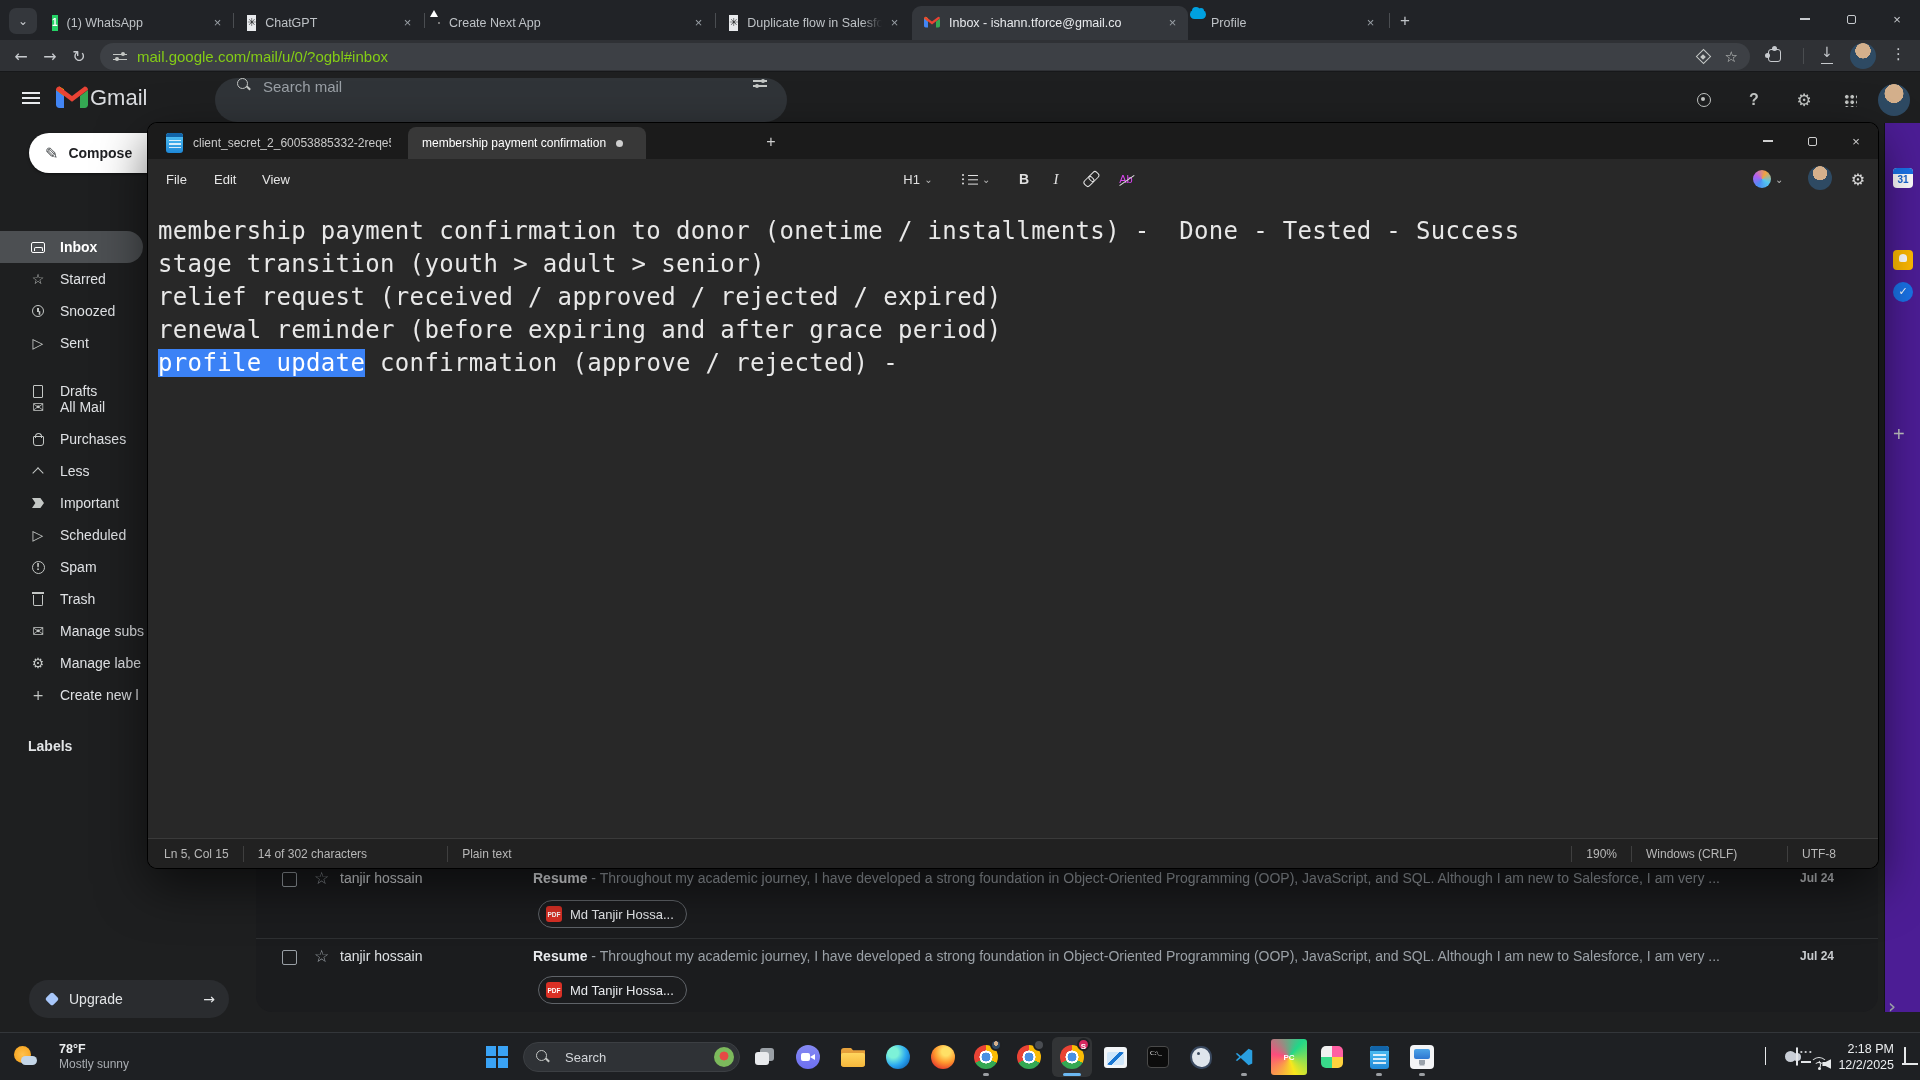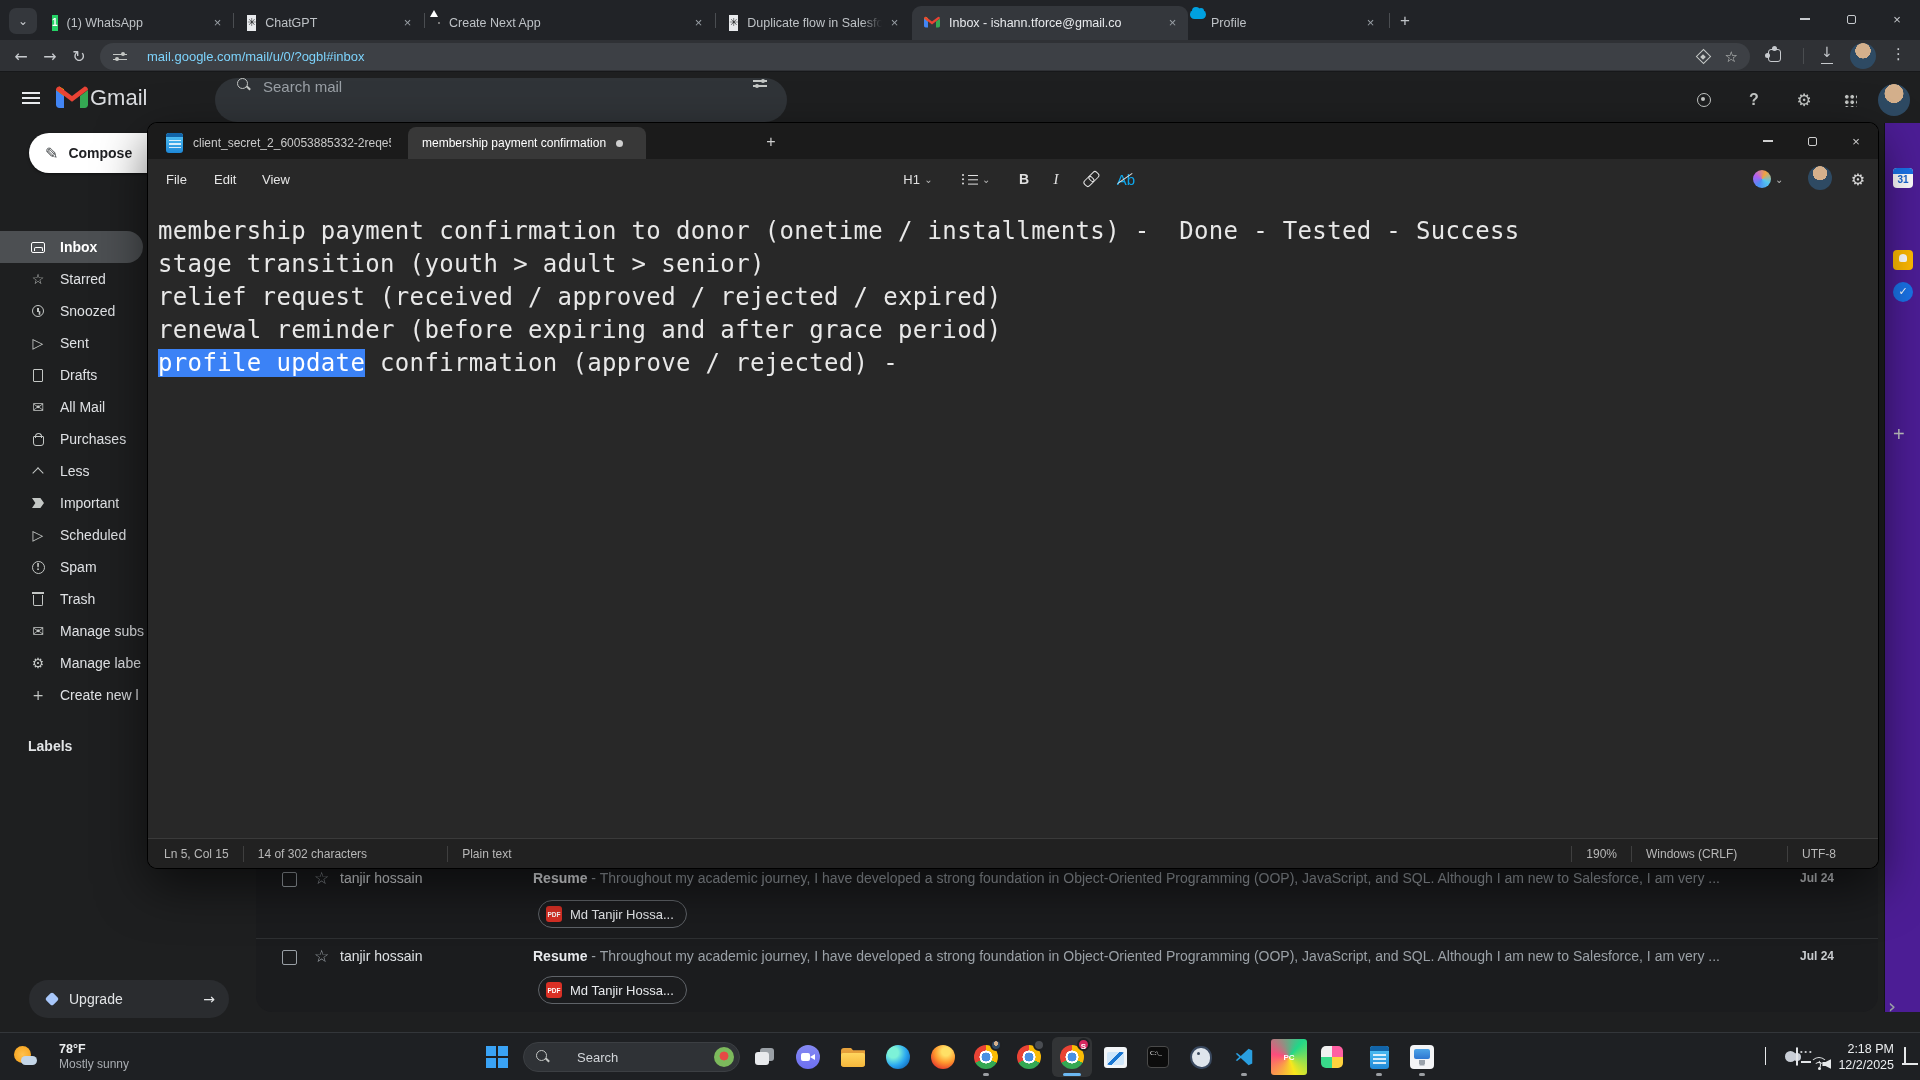--- a/index.html
+++ b/index.html
@@ -16,21 +16,21 @@
 .ctab .x{width:17px;height:17px;margin:0 7px 0 4px;border-radius:50%;color:#9aa0a6;font-size:13px;line-height:16px;text-align:center;flex:0 0 auto}
 .ctab.active{background:#34373c;border-radius:9px 9px 0 0;color:#e8eaed}
 .tabsep{position:absolute;top:13px;width:1px;height:15px;background:#4a4d51}
 .newtab{position:absolute;left:1394px;top:10px;width:22px;height:22px;color:#c0c4c8;font-size:17px;text-align:center;line-height:21px}
 .wbtn{position:absolute;top:0;width:46px;height:38px;display:flex;align-items:center;justify-content:center;color:#c7cace;font-size:13px}
 .w-min i{display:block;width:10px;height:1.3px;background:#c7cace}
 .w-max i{display:block;width:9px;height:9px;border:1.2px solid #c7cace;border-radius:2px}
 .toolbar{position:absolute;left:0;top:40px;width:1920px;height:32px;background:#2f3135;border-bottom:1px solid #17181a}
 .navic{position:absolute;top:0;height:32px;width:30px;display:flex;align-items:center;justify-content:center;color:#c7cace;font-size:16px;font-family:"DejaVu Sans",sans-serif}
 .omni{position:absolute;left:100px;top:3px;width:1650px;height:27px;border-radius:14px;background:#3d4045;display:flex;align-items:center}
-.omni .url{color:#7dd3fc;font-size:13px;margin-left:20px;flex:1;white-space:nowrap}
+.omni .url{color:#84cc16;font-size:15px;margin-left:10px;flex:1;white-space:nowrap}
 .ic-tune{position:relative;width:14px;height:10px;margin-left:13px;flex:0 0 auto}
 .ic-tune::before{content:"";position:absolute;left:0;top:2px;width:14px;height:1.5px;background:#c4c7c5;box-shadow:0 5px 0 #c4c7c5}
 .ic-tune::after{content:"";position:absolute;top:.6px;left:8px;width:4px;height:4px;border-radius:50%;background:#c4c7c5;box-shadow:-6px 5px 0 #c4c7c5}
 .ic-lens{position:relative;width:11px;height:11px;margin-right:16px}
 .ic-lens::before{content:"";position:absolute;inset:0;border:1.4px solid #c4c7c5;transform:rotate(45deg)}
 .ic-lens::after{content:"";position:absolute;inset:3.5px;background:#c4c7c5;transform:rotate(45deg)}
 .glyph{font-family:"DejaVu Sans",sans-serif}
 .ic-star{color:#c4c7c5;font-size:15px;margin-right:12px}
 .ic-puzzle{position:absolute;left:1768px;top:9px;width:13px;height:13px;border:1.5px solid #c7cace;border-radius:3px}
 .ic-puzzle::before{content:"";position:absolute;left:3px;top:-4px;width:5px;height:5px;border-radius:50%;background:#c7cace}
@@ -126,21 +126,21 @@
 .np-menus{position:absolute;left:0;top:36px;width:100%;height:38px;background:#282828;border-radius:0}
 .np-menu{position:absolute;top:8px;height:24px;padding:0 12px;display:flex;align-items:center;color:#e6e6e6;font-size:13px;border-radius:5px}
 .np-tool{position:absolute;top:7px;height:26px;display:flex;align-items:center;justify-content:center;color:#e0e0e0;border-radius:5px}
 .chev{font-family:"DejaVu Sans",sans-serif;font-size:10px;color:#b8b8b8}
 .ic-listmk{position:relative;width:16px;height:12px}
 .ic-listmk::before{content:"";position:absolute;left:0;top:1px;width:2.4px;height:2.4px;border-radius:50%;background:#e0e0e0;box-shadow:0 4.3px 0 #e0e0e0,0 8.6px 0 #e0e0e0}
 .ic-listmk::after{content:"";position:absolute;left:6px;top:1.6px;width:10px;height:1.5px;background:#e0e0e0;box-shadow:0 4.3px 0 #e0e0e0,0 8.6px 0 #e0e0e0}
 .ic-link{position:relative;width:16px;height:10px;transform:rotate(-45deg)}
 .ic-link::before{content:"";position:absolute;left:0;top:2px;width:9px;height:6px;border:1.5px solid #e0e0e0;border-radius:3px}
 .ic-link::after{content:"";position:absolute;left:7px;top:2px;width:9px;height:6px;border:1.5px solid #e0e0e0;border-radius:3px}
-.ic-clearfmt{position:relative;font-size:15px;color:#0ea5e9}
+.ic-clearfmt{position:relative;font-size:11px;color:#d946ef}
 .ic-clearfmt::after{content:"";position:absolute;left:-1px;top:7px;width:18px;height:1.4px;background:#e0e0e0;transform:rotate(-35deg)}
 .ic-copilot{width:18px;height:18px;border-radius:50%;background:conic-gradient(from 210deg,#4c8df5,#b55ef0,#f2a33c,#53c7f0,#4c8df5)}
 .np-content{position:absolute;left:0;top:74px;width:100%;height:690px;overflow:hidden}
 .np-line{position:absolute;left:10px;white-space:pre;font-family:"DejaVu Sans Mono",monospace;font-size:24px;letter-spacing:.35px;color:#e8e8e8;line-height:33px}
 .sel{background:#3b82f6;color:#fff}
 .np-status{position:absolute;left:0;bottom:0;width:100%;height:30px;background:#212121;border-top:1px solid #3a3a3a;border-radius:0 0 9px 9px;display:flex;align-items:center;color:#b8b8b8;font-size:12px}
 .st-seg{padding:0 14px;white-space:nowrap}
 .st-sep{width:1px;height:16px;background:#3f3f3f}
 .np-mini{width:17px;height:20px;border-radius:3px;background:linear-gradient(#56c7f7,#1e88d8);position:relative}
 .np-mini::before{content:"";position:absolute;left:0;top:0;width:100%;height:4px;background:#1264a8;border-radius:3px 3px 0 0}
@@ -156,21 +156,21 @@
 .wtemp{color:#eceef0;font-size:12.5px;font-weight:bold}
 .wdesc{color:#a9adb2;font-size:12px}
 .tb-btn{position:absolute;top:4px;width:40px;height:40px;display:flex;align-items:center;justify-content:center;border-radius:6px}
 .tb-btn.running::after{content:"";position:absolute;left:17px;bottom:1px;width:6px;height:3px;border-radius:2px;background:#9b9ea2}
 .tb-btn.active-app{background:rgba(255,255,255,.09)}
 .tb-btn.active-app::after{content:"";position:absolute;left:11px;bottom:1px;width:18px;height:3px;border-radius:2px;background:#6cb8f2}
 .ic-start{width:22px;height:22px;display:grid;grid-template-columns:10px 10px;grid-gap:2px}
 .ic-start i{background:#3aa3f5;width:10px;height:10px}
 .tsearch{position:absolute;left:523px;top:9px;width:217px;height:30px;border-radius:15px;background:#2f3236;border:1px solid #3c3f43;display:flex;align-items:center;color:#d3d6da;font-size:13px}
 .tsearch .ic-mag{margin-left:12px}
-.tsearch .lbl{margin-left:27px;flex:1}
+.tsearch .lbl{margin-left:15px;flex:1}
 .bingball{width:20px;height:20px;border-radius:50%;margin-right:5px;background:radial-gradient(circle at 50% 45%,#e64a45 0 28%,#7cb95c 32% 70%,#45853c)}
 .ic-tv{position:relative;width:20px;height:18px}
 .ic-tv::before{content:"";position:absolute;left:5px;top:0;width:14px;height:13px;border-radius:3px;background:#9aa0a6}
 .ic-tv::after{content:"";position:absolute;left:0;top:4px;width:14px;height:13px;border-radius:3px;background:#e8eaed}
 .ic-teams{width:24px;height:24px;border-radius:50%;background:linear-gradient(#8589f2,#6d6ff0);position:relative}
 .ic-teams::before{content:"";position:absolute;left:5px;top:8px;width:9px;height:8px;border-radius:2px;background:#fff}
 .ic-teams::after{content:"";position:absolute;left:14px;top:9px;border-top:3px solid transparent;border-bottom:3px solid transparent;border-right:5px solid #fff}
 .ic-folder{position:relative;width:24px;height:19px}
 .ic-folder::before{content:"";position:absolute;left:0;top:0;width:24px;height:19px;border-radius:3px;background:linear-gradient(#e8a33d,#d68f2e);clip-path:polygon(0 0,40% 0,50% 15%,100% 15%,100% 100%,0 100%)}
 .ic-folder::after{content:"";position:absolute;left:0;top:5px;width:24px;height:14px;border-radius:2px 2px 3px 3px;background:linear-gradient(#ffd65e,#f5b73c)}
@@ -334,21 +334,21 @@
   <div class="sb-item" style="top:295px">
     <span class="sb-ic">
         <span class="gi-clock"></span>
       </span>
     <span class="sb-label">Snoozed</span>
   </div>
   <div class="sb-item" style="top:327px">
     <span class="sb-ic">▷</span>
     <span class="sb-label">Sent</span>
   </div>
-  <div class="sb-item" style="top:359px">
+  <div class="sb-item" style="top:375px">
     <span class="sb-ic">
         <span class="gi-draft"></span>
       </span>
     <span class="sb-label">Drafts</span>
   </div>
   <div class="sb-item" style="top:391px">
     <span class="sb-ic">✉</span>
     <span class="sb-label">All Mail</span>
   </div>
   <div class="sb-item" style="top:423px">

